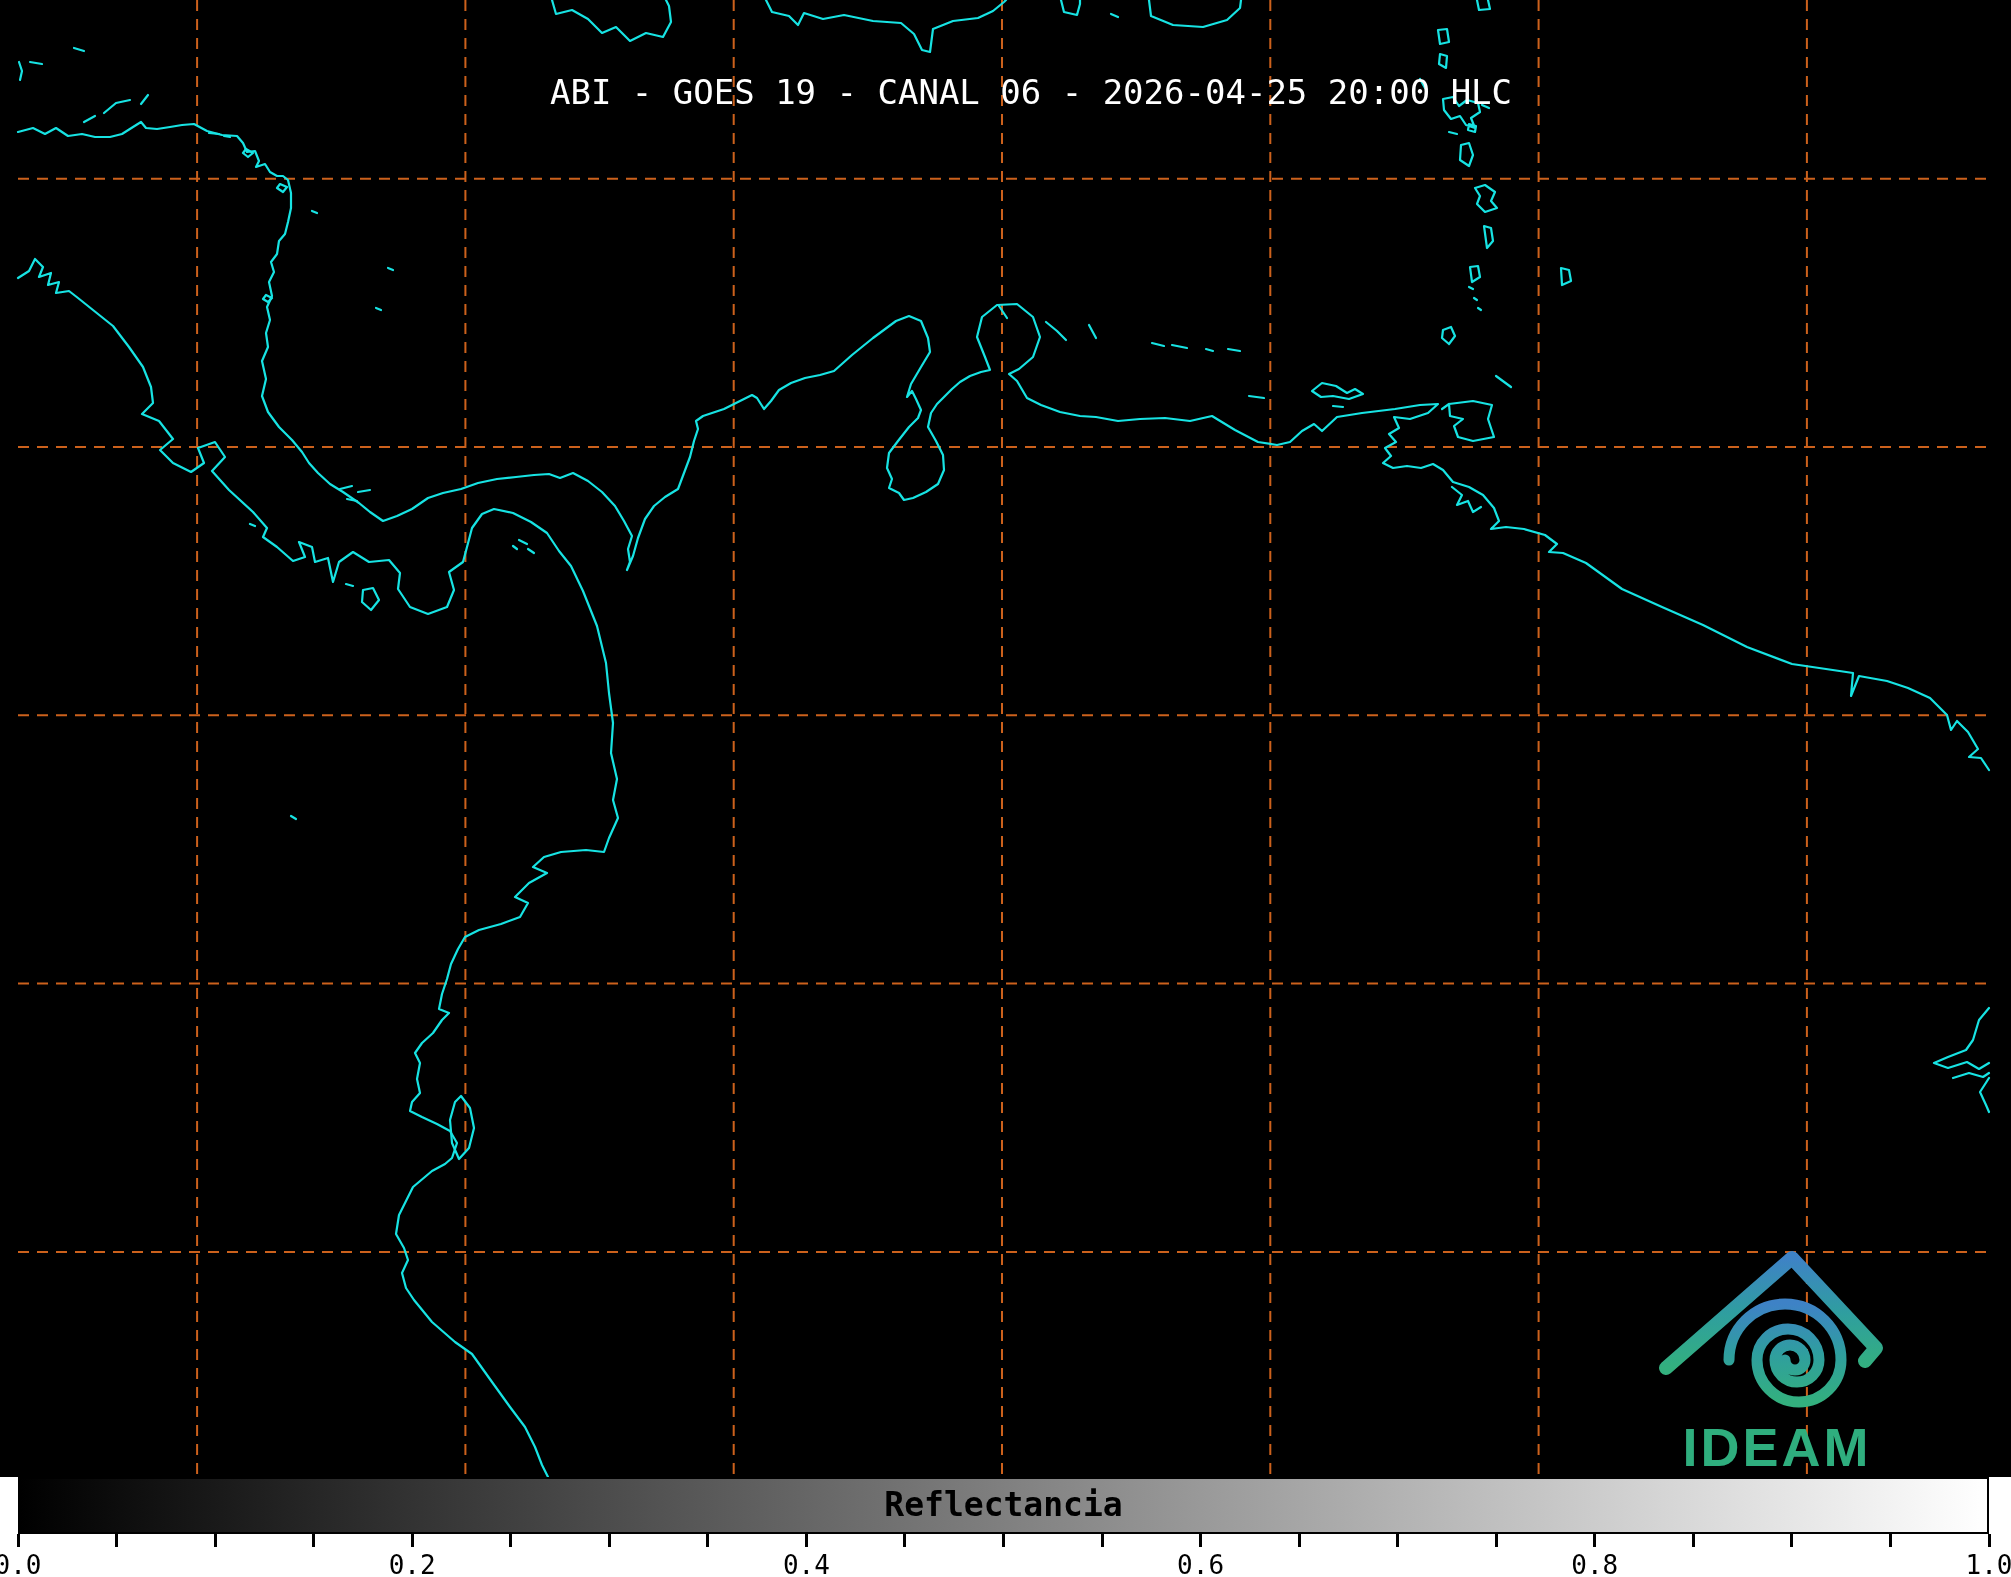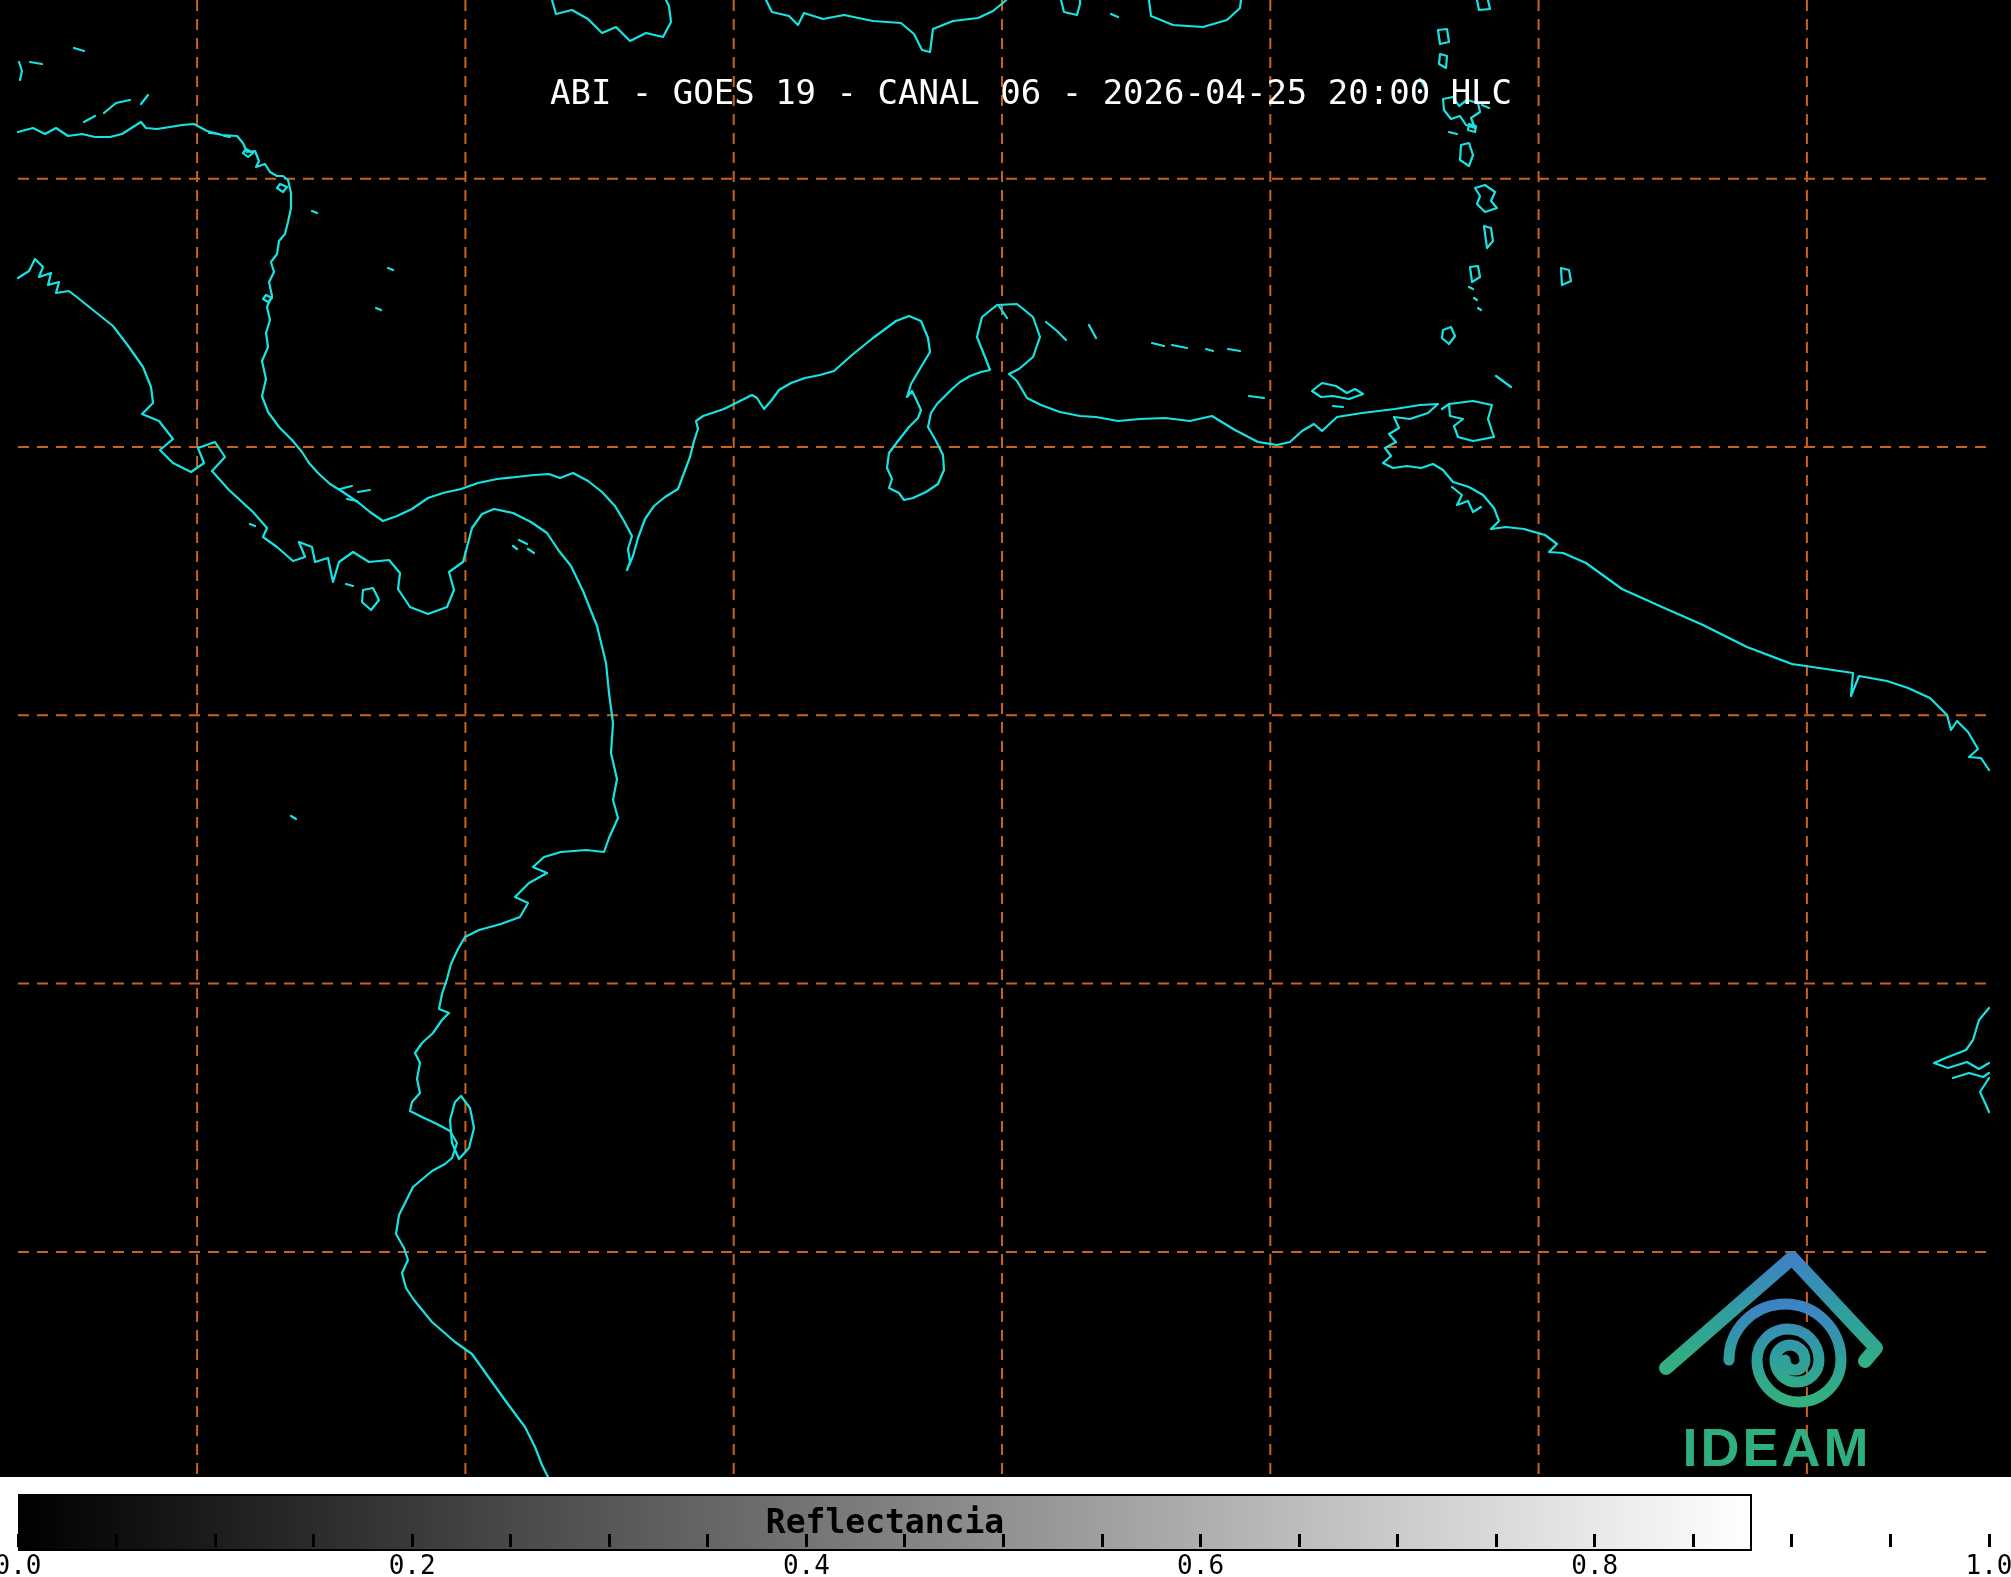--- a/index.html
+++ b/index.html
@@ -7,21 +7,21 @@
          font-family:"DejaVu Sans Mono", monospace;}
   
   #map-area{position:absolute;left:0;top:0;width:1991px;height:1477px;background:#000;text-decoration:underline;}
   #map-svg{position:absolute;left:0;top:0;}
   #image-title{position:absolute;top:72px;left:1031px;transform:translateX(-50%);
                font-size:34px;letter-spacing:0px;color:#ffffff;white-space:nowrap;}
   
   #logo{position:absolute;left:1652px;top:1238px;width:250px;height:235px;}
   
   #cbar-band{position:absolute;left:0;top:1477px;width:2011px;height:100px;background:#ffffff;}
-  #cbar{position:absolute;left:18px;top:17px;width:1734px;height:57px;box-sizing:border-box;
+  #cbar{position:absolute;left:18px;top:0;width:1971px;height:57px;box-sizing:border-box;
         border:2px solid #000;}
   #cbar-label{position:absolute;left:50%;top:50%;transform:translate(-50%,-54%);
               font-size:33px;font-weight:bold;color:#000;white-space:nowrap;}
   .cbar-tick{position:absolute;top:57px;width:3px;height:13px;background:#000;}
   .cbar-ticklabel{position:absolute;top:73px;transform:translateX(-50%);
                   font-size:26px;color:#000;white-space:nowrap;}
 </style>
 </head>
 <body>
 

